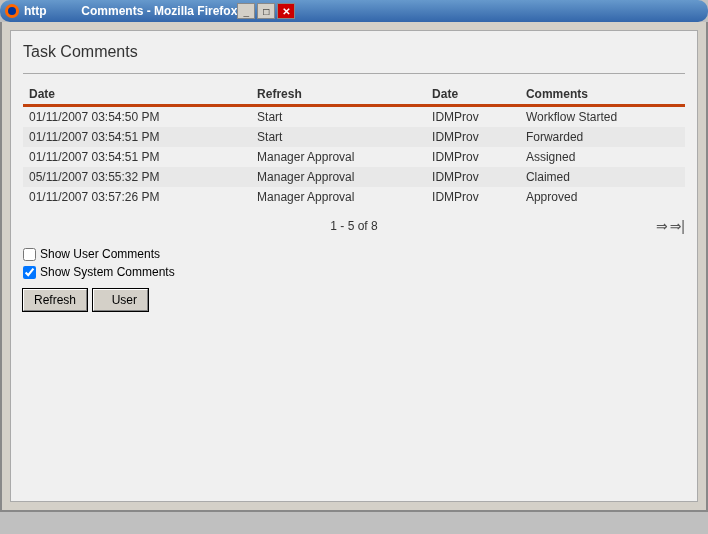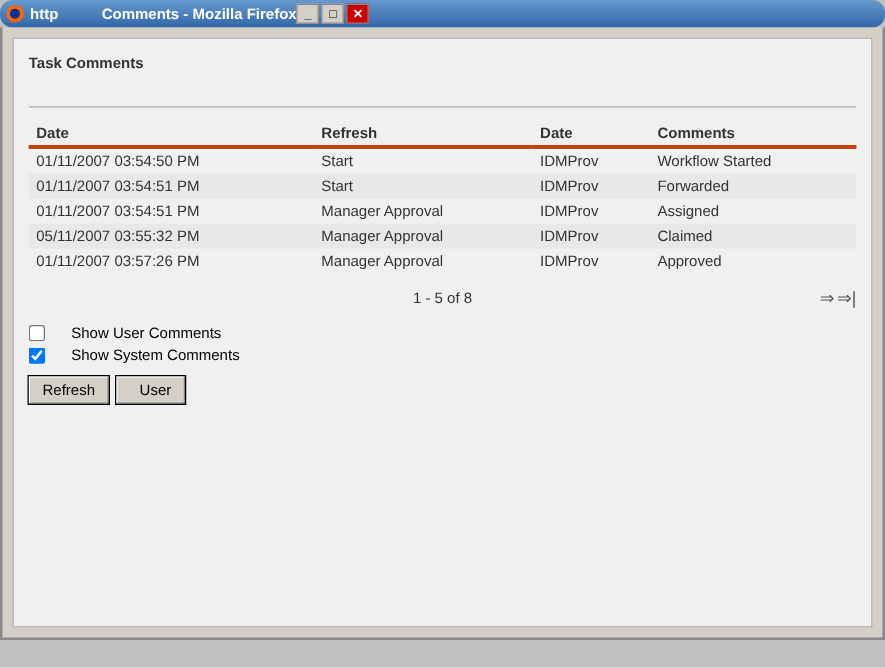--- a/index.html
+++ b/index.html
@@ -65,24 +65,24 @@
 
     
     .content-panel {
       background: #f0f0f0;
       border: 1px solid #aaa;
       padding: 12px;
       height: 100%;
     }
 
     .panel-title {
-      font-size: 12px;
-      font-weight: bold;
-      color: #333;
-      margin-bottom: 28px;
+      font-size: 16px;
+      font-weight: normal;
+      color: #333;
+      margin-bottom: 12px;
     }
 
     
     .data-table {
       width: 100%;
       border-collapse: collapse;
       font-size: 12px;
       margin-bottom: 6px;
     }
     .data-table th {
@@ -127,21 +127,21 @@
     }
 
     
     .checkboxes-section {
       margin-top: 8px;
       margin-bottom: 10px;
     }
     .checkbox-row {
       display: flex;
       align-items: center;
-      gap: 21px;
+      gap: 4px;
       margin-bottom: 4px;
       font-size: 12px;
     }
     .checkbox-row input[type="checkbox"] {
       width: 13px;
       height: 13px;
     }
 
     
     .buttons-section {

